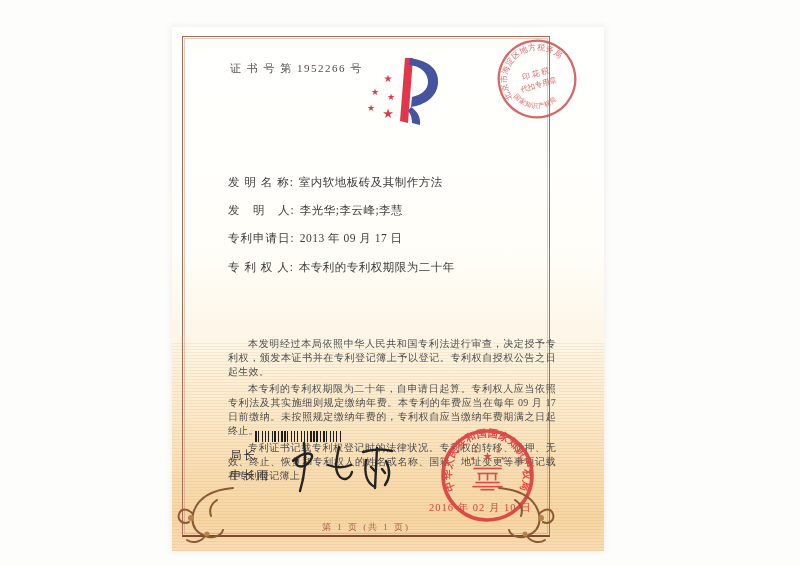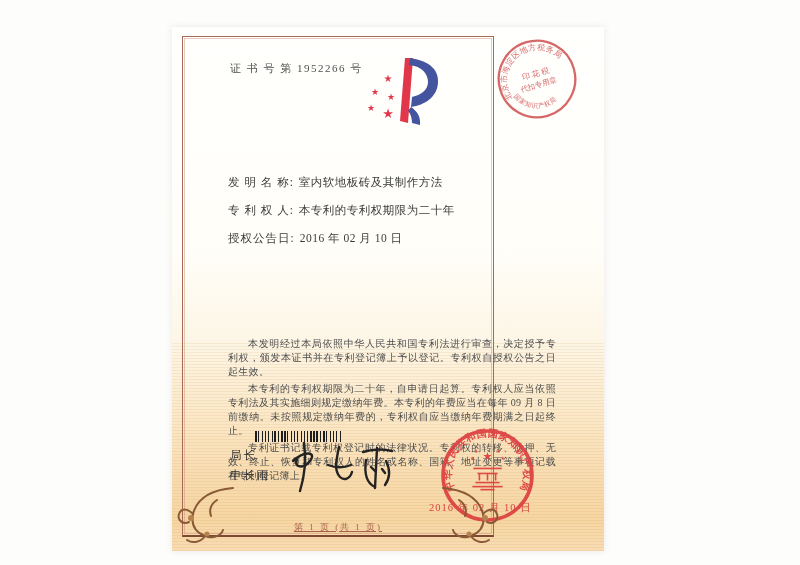--- a/index.html
+++ b/index.html
@@ -15,21 +15,21 @@
       #f8dcb0 86%, #f6d6a2 94%, #f8dcb4 100%);
     box-shadow:0 0 7px rgba(90,60,30,0.10);
   }
   .guilloche{
     position:absolute;left:0;right:0;bottom:0;height:40%;
     background:repeating-linear-gradient(0deg,
       rgba(205,150,85,0.14) 0 1px, rgba(255,255,255,0) 1px 3px);
     pointer-events:none;
   }
   .frame{
-    position:absolute;left:10px;top:9px;width:312px;height:501px;
+    position:absolute;left:10px;top:9px;width:368px;height:501px;
     border:1.5px solid #a86a55;border-bottom:2.5px solid #7c4733;
     box-sizing:border-box;
   }
   .frame::before{
     content:"";position:absolute;inset:1px;
     border:1px solid rgba(196,140,118,0.45);pointer-events:none;
   }
   .cert-no{
     position:absolute;left:47px;top:24px;
     font-size:11px;color:#4f4f4f;letter-spacing:1.5px;white-space:nowrap;
@@ -74,21 +74,21 @@
   .signature path{stroke:#232323;stroke-width:2.4;fill:none;stroke-linecap:round;stroke-linejoin:round;}
   .seal{position:absolute;left:256px;top:390px;width:97px;height:97px;opacity:.93;}
   .seal text{fill:#dd4040;font-family:"Liberation Serif",serif;}
   .seal .emblem{stroke:#dd4040;stroke-width:1.6;fill:none;}
   .seal-date{
     position:absolute;left:246px;top:464px;width:120px;
     font-size:10.5px;color:#d8453f;letter-spacing:1px;white-space:nowrap;
   }
   .page-footer{
     position:absolute;left:0;right:0;top:484px;text-align:center;
-    font-size:9px;color:#a8614d;letter-spacing:2px;text-decoration:underline;
+    font-size:9px;color:#a8614d;letter-spacing:2px;
   }
   
   .flourish{position:absolute;width:66px;height:66px;}
   .fl-left{left:-10px;top:443px;}
   .fl-right{right:-10px;top:443px;transform:scaleX(-1);}
   .flourish path{stroke:#8a5a36;stroke-width:2;fill:none;stroke-linecap:round;}
   .flourish .leaf{fill:#b5824e;stroke:none;}
 </style>
 </head>
 <body>
@@ -128,30 +128,33 @@
       <text x="45" y="42" font-size="8.5" text-anchor="middle">印 花 税</text>
       <text x="45" y="54" font-size="8" text-anchor="middle">代扣专用章</text>
     </svg>
 
 
     <div class="fields">
       <div class="field-row">
         <span class="flabel">发 明 名 称:</span><span class="fvalue">室内软地板砖及其制作方法</span>
       </div>
       <div class="field-row">
+        <span class="flabel">发　明　人:</span><span class="fvalue">李光华;李云峰;李慧</span>
+      </div>
+      <div class="field-row">
+        <span class="flabel">专利申请日:</span><span class="fvalue">2013 年 09 月 17 日</span>
+      </div>
+      <div class="field-row">
         <span class="flabel">专 利 权 人:</span><span class="fvalue">本专利的专利权期限为二十年</span>
-      </div>
-      <div class="field-row">
-        <span class="flabel">授权公告日:</span><span class="fvalue">2016 年 02 月 10 日</span>
       </div>
     </div>
 
     <div class="paragraphs">
       <p>本发明经过本局依照中华人民共和国专利法进行审查，决定授予专利权，颁发本证书并在专利登记簿上予以登记。专利权自授权公告之日起生效。</p>
-      <p>本专利的专利权期限为二十年，自申请日起算。专利权人应当依照专利法及其实施细则规定缴纳年费。本专利的年费应当在每年 09 月 8 日前缴纳。未按照规定缴纳年费的，专利权自应当缴纳年费期满之日起终止。</p>
+      <p>本专利的专利权期限为二十年，自申请日起算。专利权人应当依照专利法及其实施细则规定缴纳年费。本专利的年费应当在每年 09 月 17 日前缴纳。未按照规定缴纳年费的，专利权自应当缴纳年费期满之日起终止。</p>
       <p>专利证书记载专利权登记时的法律状况。专利权的转移、质押、无效、终止、恢复和专利权人的姓名或名称、国籍、地址变更等事项记载在专利登记簿上。</p>
     </div>
 
     <div class="barcode"></div>
 
     <div class="officer">
       <div>局长</div>
       <div>申长雨</div>
     </div>
 

